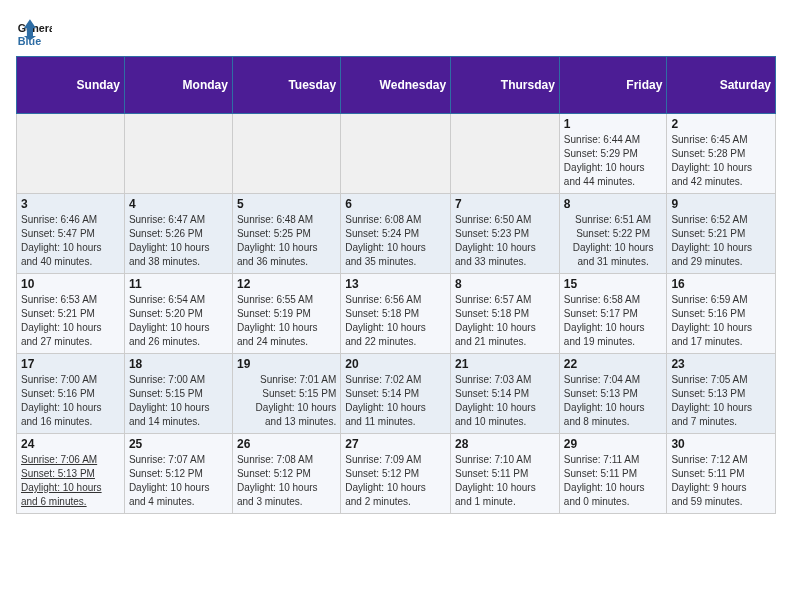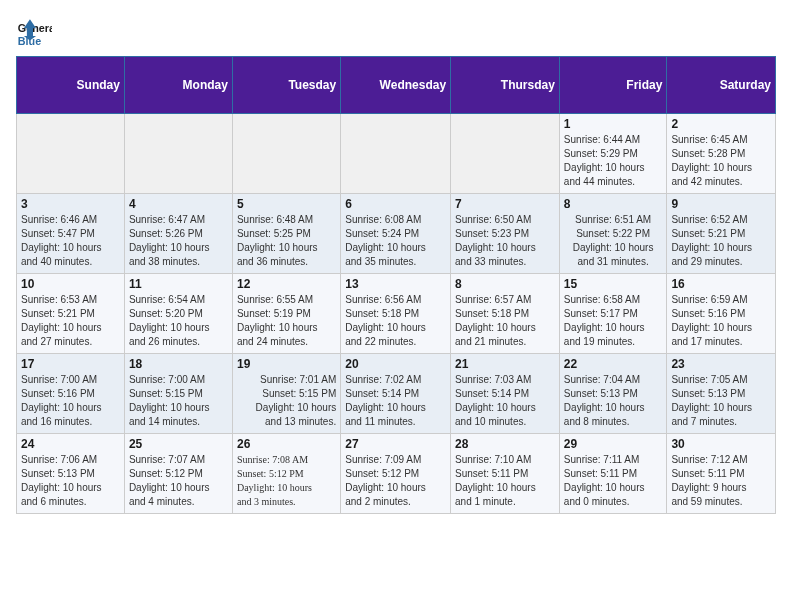--- a/index.html
+++ b/index.html
@@ -292,35 +292,35 @@
           <span class="day-num">23</span>
           <div class="day-info" style="white-space: pre-line;">Sunrise: 7:05 AM
 Sunset: 5:13 PM
 Daylight: 10 hours
 and 7 minutes.</div>
         </td>
       </tr>
       <tr>
         <td>
           <span class="day-num">24</span>
-          <div class="day-info" style="white-space: pre-line;">Sunrise: 7:06 AM
+          <div class="day-info" style="white-space: pre-line; text-decoration: underline;">Sunrise: 7:06 AM
 Sunset: 5:13 PM
 Daylight: 10 hours
 and 6 minutes.</div>
         </td>
         <td>
           <span class="day-num">25</span>
           <div class="day-info" style="white-space: pre-line;">Sunrise: 7:07 AM
 Sunset: 5:12 PM
 Daylight: 10 hours
 and 4 minutes.</div>
         </td>
         <td>
           <span class="day-num">26</span>
-          <div class="day-info" style="white-space: pre-line; font-family: Liberation Serif, serif;">Sunrise: 7:08 AM
+          <div class="day-info" style="white-space: pre-line;">Sunrise: 7:08 AM
 Sunset: 5:12 PM
 Daylight: 10 hours
 and 3 minutes.</div>
         </td>
         <td>
           <span class="day-num">27</span>
           <div class="day-info" style="white-space: pre-line;">Sunrise: 7:09 AM
 Sunset: 5:12 PM
 Daylight: 10 hours
 and 2 minutes.</div>

